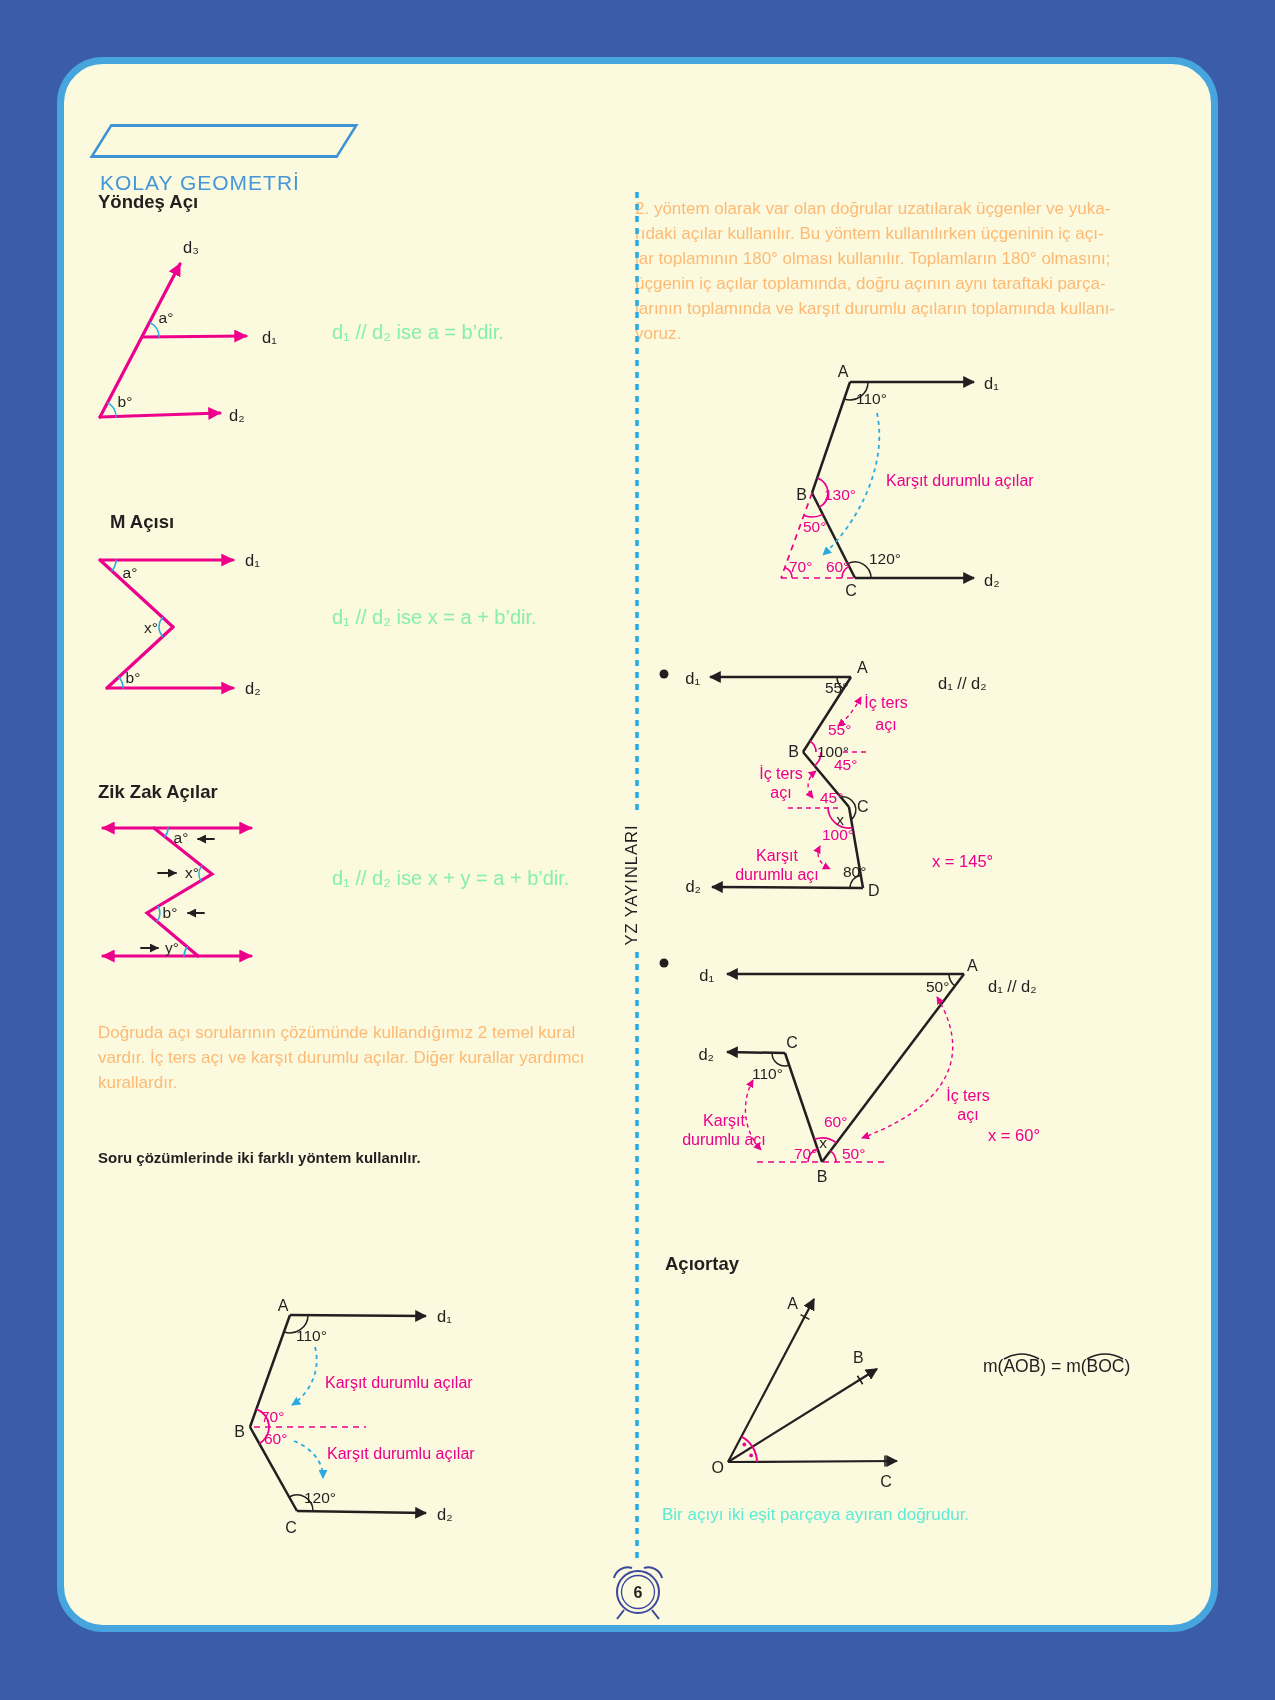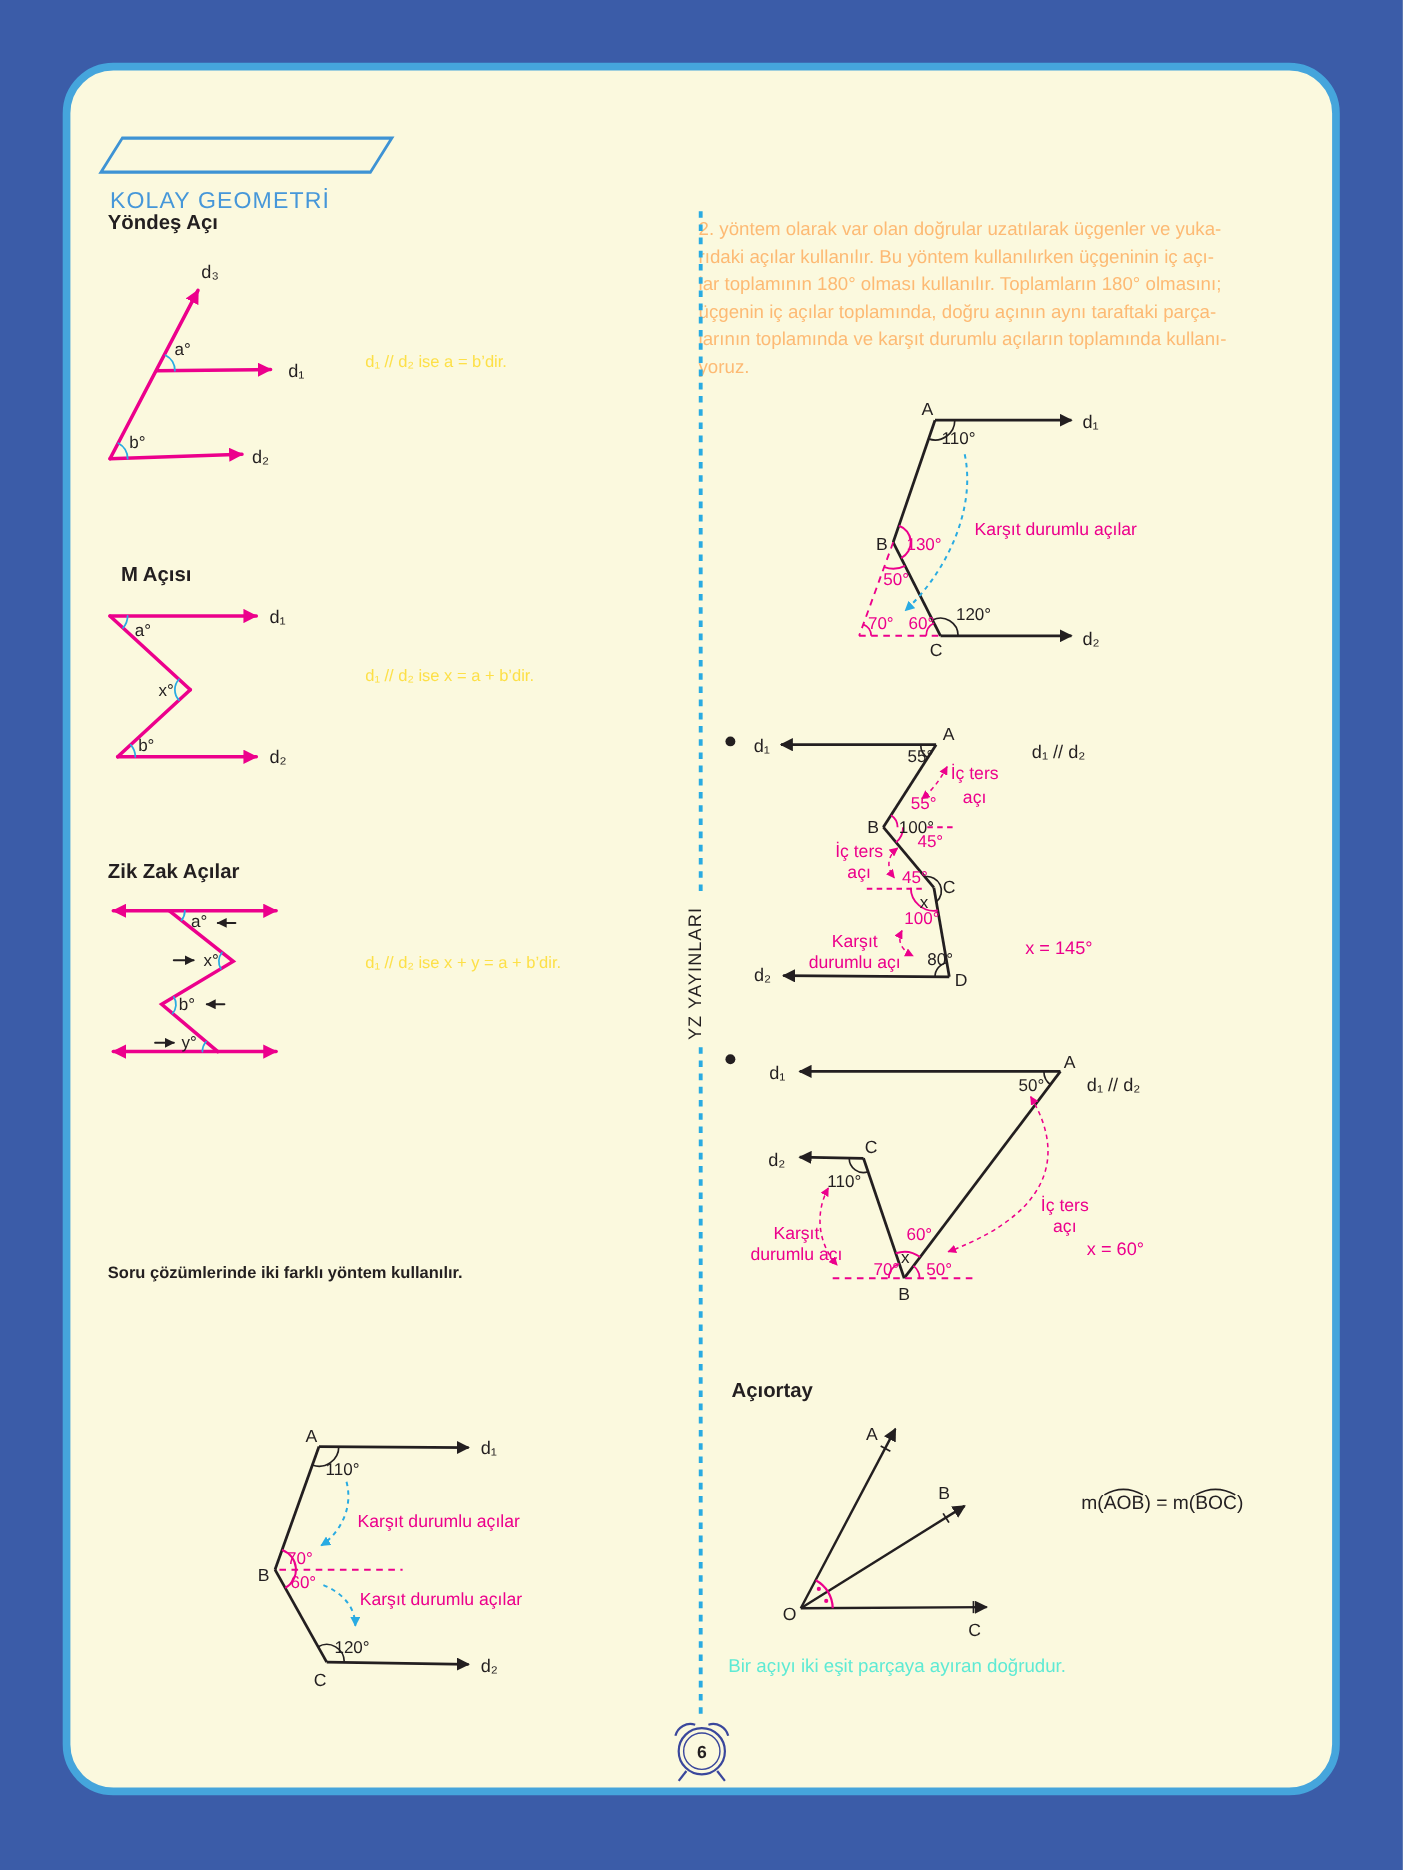--- a/index.html
+++ b/index.html
@@ -6,21 +6,21 @@
   .page{position:relative;width:1275px;height:1700px;background:#3B5CA8;
         font-family:"Liberation Sans",sans-serif;overflow:hidden;}
   .panel{position:absolute;left:57px;top:57px;width:1147px;height:1561px;
          background:#FBF9DE;border:7px solid #45A5DC;border-radius:46px;}
   .hdr{position:absolute;left:100px;top:124px;width:248px;height:34px;}
   .hdr-box{position:absolute;left:0;top:0;right:0;bottom:0;
            border:3px solid #3E93D4;transform:skewX(-32deg);}
   .hdr-text{position:absolute;left:0;top:0;width:100%;height:34px;line-height:34px;
             text-align:left;color:#4697D9;font-size:21px;letter-spacing:1px;margin-top:42px;}
   .h{position:absolute;font-size:18.5px;font-weight:bold;color:#231F20;}
-  .rule{position:absolute;font-size:15px;color:#fde047;}
+  .rule{position:absolute;font-size:20px;color:#86efac;}
   .para{position:absolute;font-size:17px;line-height:25px;color:#fdba74;white-space:pre-line;}
   .caption{position:absolute;font-size:17px;color:#5eead4;}
   svg.overlay{position:absolute;left:0;top:0;}
   svg text{font-family:"Liberation Sans",sans-serif;}
   .tl{font-size:16.5px;fill:#231F20;}           
   .tv{font-size:16px;fill:#231F20;}             
   .ta{font-size:15.5px;fill:#231F20;}           
   .tp{font-size:15.5px;fill:#EC008C;}           
   .tn{font-size:16px;fill:#EC008C;}             
   .tr{font-size:16.5px;fill:#EC008C;}           
@@ -38,20 +38,23 @@
     <div class="hdr-box"></div>
     <div class="hdr-text">KOLAY GEOMETRİ</div>
   </div>
 
   <div class="h" style="left:98px;top:191px">Yöndeş Açı</div>
   <div class="rule" style="left:332px;top:321px">d₁ // d₂ ise a = b’dir.</div>
   <div class="h" style="left:110px;top:511px">M Açısı</div>
   <div class="rule" style="left:332px;top:606px">d₁ // d₂ ise x = a + b’dir.</div>
   <div class="h" style="left:98px;top:781px">Zik Zak Açılar</div>
   <div class="rule" style="left:332px;top:867px">d₁ // d₂ ise x + y = a + b’dir.</div>
+  <div class="para" style="left:98px;top:1020px;width:500px">Doğruda açı sorularının çözümünde kullandığımız 2 temel kural
+vardır. İç ters açı ve karşıt durumlu açılar. Diğer kurallar yardımcı
+kurallardır.</div>
   <div class="h" style="left:98px;top:1149px;font-size:15px">Soru çözümlerinde iki farklı yöntem kullanılır.</div>
 
   <div class="para" style="left:635px;top:196px;width:535px">2. yöntem olarak var olan doğrular uzatılarak üçgenler ve yuka-
 rıdaki açılar kullanılır. Bu yöntem kullanılırken üçgeninin iç açı-
 lar toplamının 180° olması kullanılır. Toplamların 180° olmasını;
 üçgenin iç açılar toplamında, doğru açının aynı taraftaki parça-
 larının toplamında ve karşıt durumlu açıların toplamında kullanı-
 yoruz.</div>
   <div class="h" style="left:665px;top:1253px">Açıortay</div>
   <div class="caption" style="left:662px;top:1505px">Bir açıyı iki eşit parçaya ayıran doğrudur.</div>

